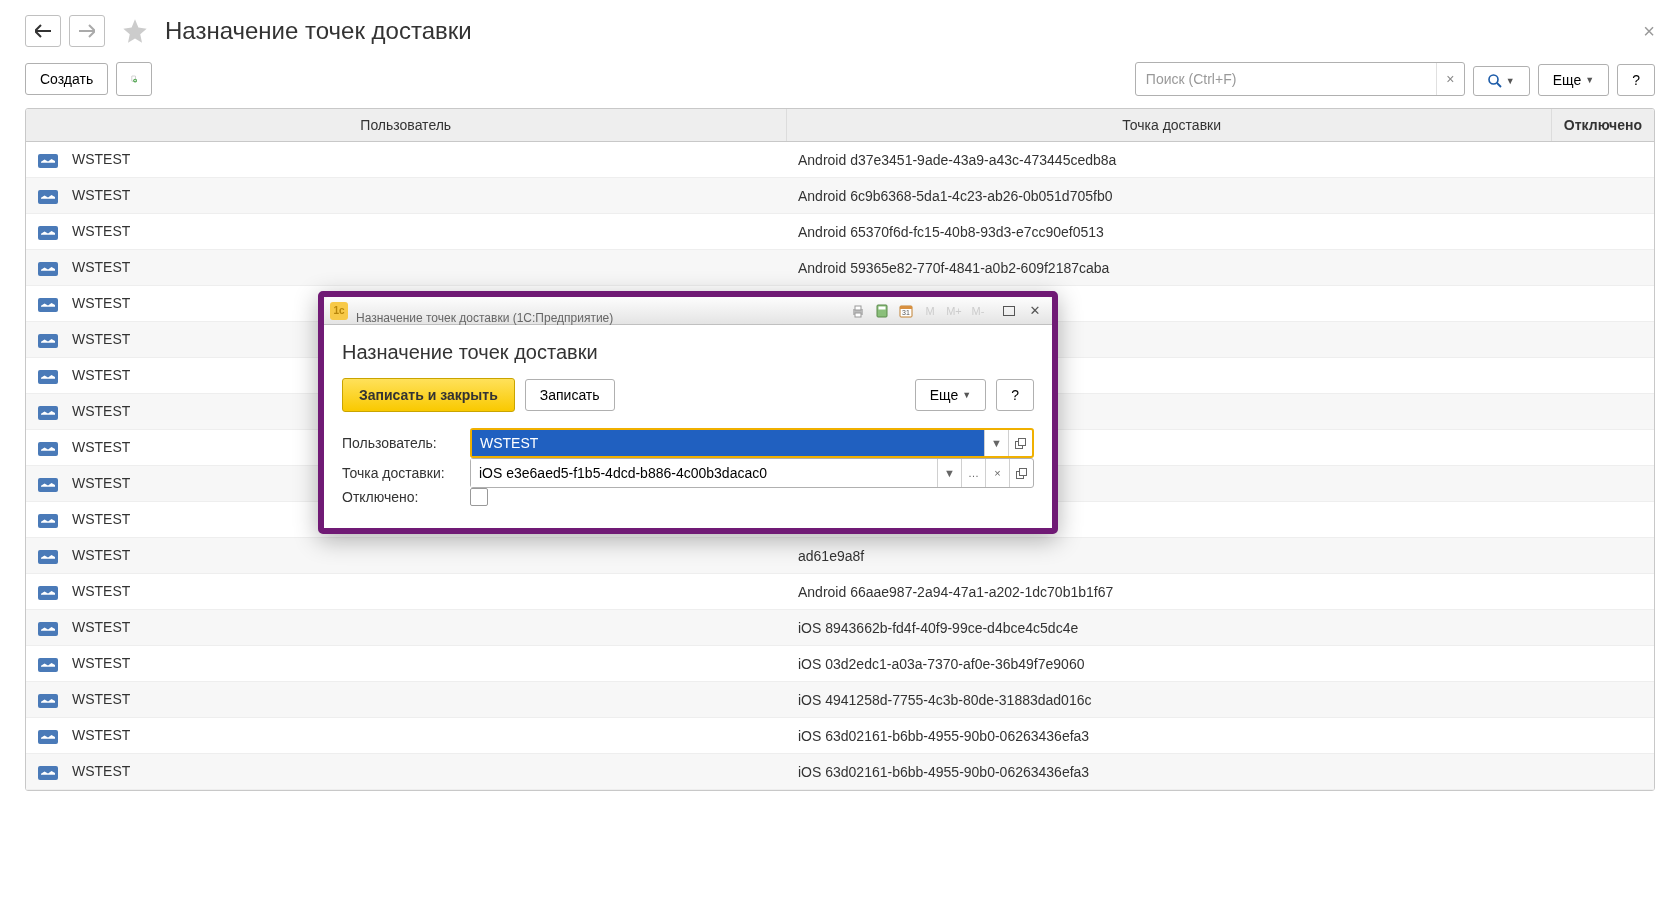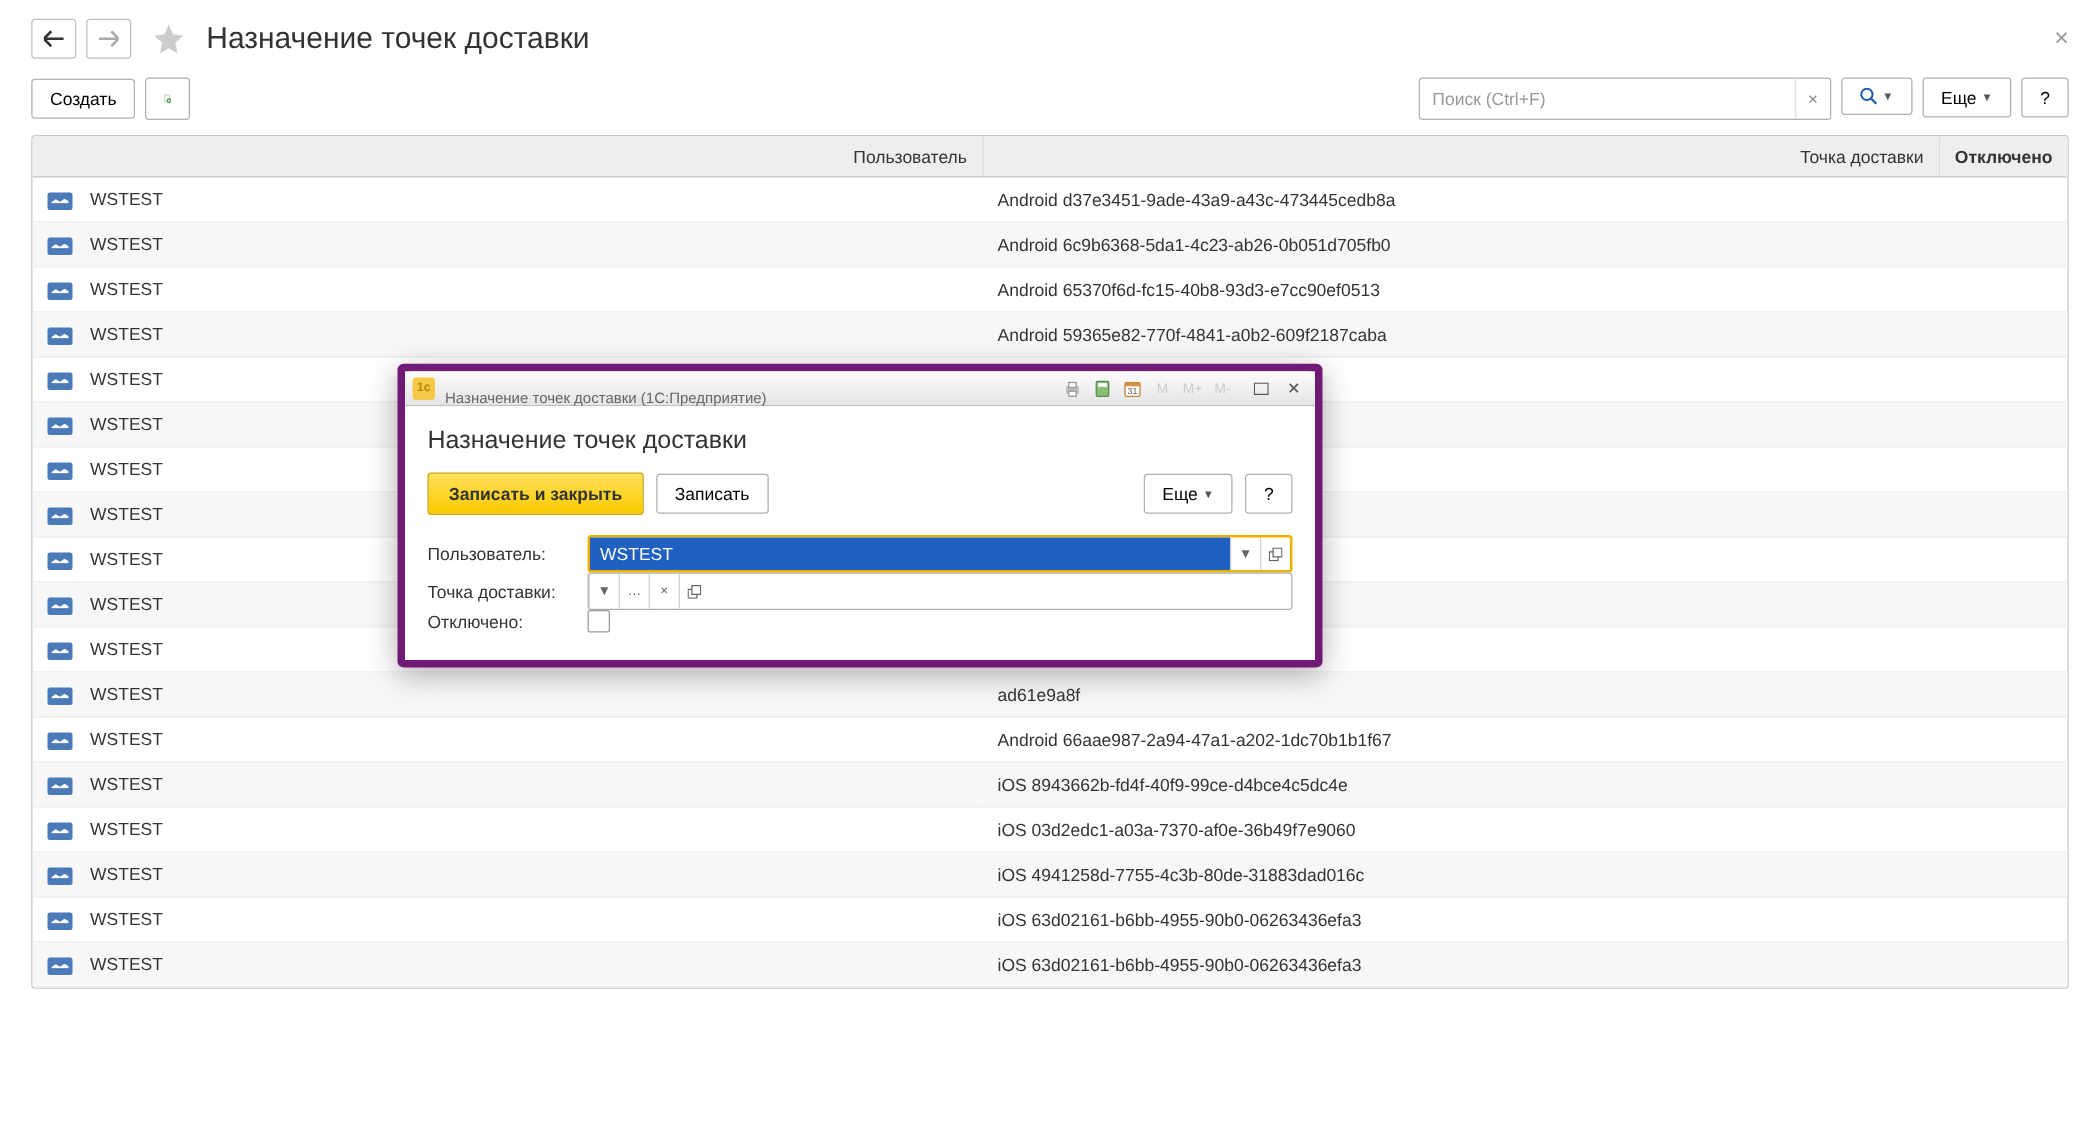--- a/index.html
+++ b/index.html
@@ -9,32 +9,32 @@
 .header { display: flex; align-items: center; padding: 15px 25px 10px 25px; gap: 8px; }
 .nav-btn { width: 36px; height: 32px; border: 1px solid #c0c0c0; background: #fff; border-radius: 3px; display: flex; align-items: center; justify-content: center; cursor: pointer; font-size: 16px; color: #333; }
 .star-icon { width: 28px; height: 28px; margin: 0 8px; color: #ccc; }
 .page-title { font-size: 24px; font-weight: normal; color: #333; }
 .close-page { position: absolute; top: 20px; right: 25px; font-size: 20px; color: #999; cursor: pointer; }
 
 
 .toolbar { display: flex; align-items: center; padding: 5px 25px 12px 25px; gap: 8px; }
 .btn { padding: 7px 14px; border: 1px solid #b0b0b0; background: #fff; border-radius: 3px; cursor: pointer; font-size: 14px; display: flex; align-items: center; gap: 4px; }
 .btn-icon-only { width: 36px; height: 34px; padding: appearance; justify-content: center; }
-.toolbar-right { margin-left: auto; display: flex; align-items: flex-start; gap: 8px; }
+.toolbar-right { margin-left: auto; display: flex; align-items: flex-end; gap: 8px; }
 .search-wrap { display: flex; align-items: center; border: 1px solid #b0b0b0; border-radius: 3px; width: 330px; height: 34px; background: #fff; }
 .search-input { flex: 1; border: none; outline: none; padding: 0 10px; font-size: 14px; color: #333; }
 .search-input::placeholder { color: #999; }
 .search-clear { width: 28px; text-align: center; color: #888; cursor: pointer; border-left: 1px solid #e0e0e0; height: 100%; display: flex; align-items: center; justify-content: center; font-size: 14px; }
 .btn-search-dd { display: flex; align-items: center; gap: 4px; color: #1a5aa8; }
 .chev { font-size: 9px; color: #555; }
 
 
 .table-wrap { margin: 0 25px; border: 1px solid #c8c8c8; border-radius: 3px; overflow: hidden; }
 table { width: 100%; border-collapse: collapse; }
-thead th { background: #eee; text-align: right; padding: 8px 12px; font-weight: normal; color: #333; border-bottom: 1px solid #c8c8c8; border-right: 1px solid #dcdcdc; font-size: 14px; }
+thead th { background: #eee; text-align: center; padding: 8px 12px; font-weight: normal; color: #333; border-bottom: 1px solid #c8c8c8; border-right: 1px solid #dcdcdc; font-size: 14px; }
 thead th:last-child { border-right: none; }
 tbody tr { border-bottom: 1px solid #eee; height: 36px; }
 tbody tr:nth-child(even) { background: #f7f7f7; }
 tbody td { padding: 6px 12px; color: #333; vertical-align: middle; }
 .col-user { width: 760px; }
 .col-point { width: auto; padding-left: 18px; }
 .col-off { width: 96px; font-weight: bold; }
 .row-icon { display: inline-block; width: 20px; height: 14px; background: #4a7ab8; border-radius: 2px; margin-right: 14px; vertical-align: middle; position: relative; }
 .row-icon::after { content: ""; position: absolute; left: 3px; top: 5px; width: 14px; height: 4px; background: #fff; clip-path: polygon(0 80%, 25% 20%, 50% 70%, 75% 10%, 100% 60%, 100% 100%, 0 100%); }
 
@@ -280,20 +280,21 @@
             <svg width="11" height="11" viewBox="0 0 11 11">
                 <rect x="0.5" y="3.5" width="7" height="7" fill="none" stroke="#666"></rect>
                 <rect x="3.5" y="0.5" width="7" height="7" fill="#fff" stroke="#666"></rect>
               </svg>
           </span>
         </div>
       </div>
       <div class="form-row">
         <span class="form-label">Точка доставки:</span>
         <div class="input-complex">
+          <input type="text" value="iOS e3e6aed5-f1b5-4dcd-b886-4c00b3dacac0" style="">
           <span class="input-seg">▼</span>
           <span class="input-seg">…</span>
           <span class="input-seg">×</span>
           <span class="input-seg">
             <svg width="11" height="11" viewBox="0 0 11 11">
                 <rect x="0.5" y="3.5" width="7" height="7" fill="none" stroke="#666"></rect>
                 <rect x="3.5" y="0.5" width="7" height="7" fill="#fff" stroke="#666"></rect>
               </svg>
           </span>
         </div>

